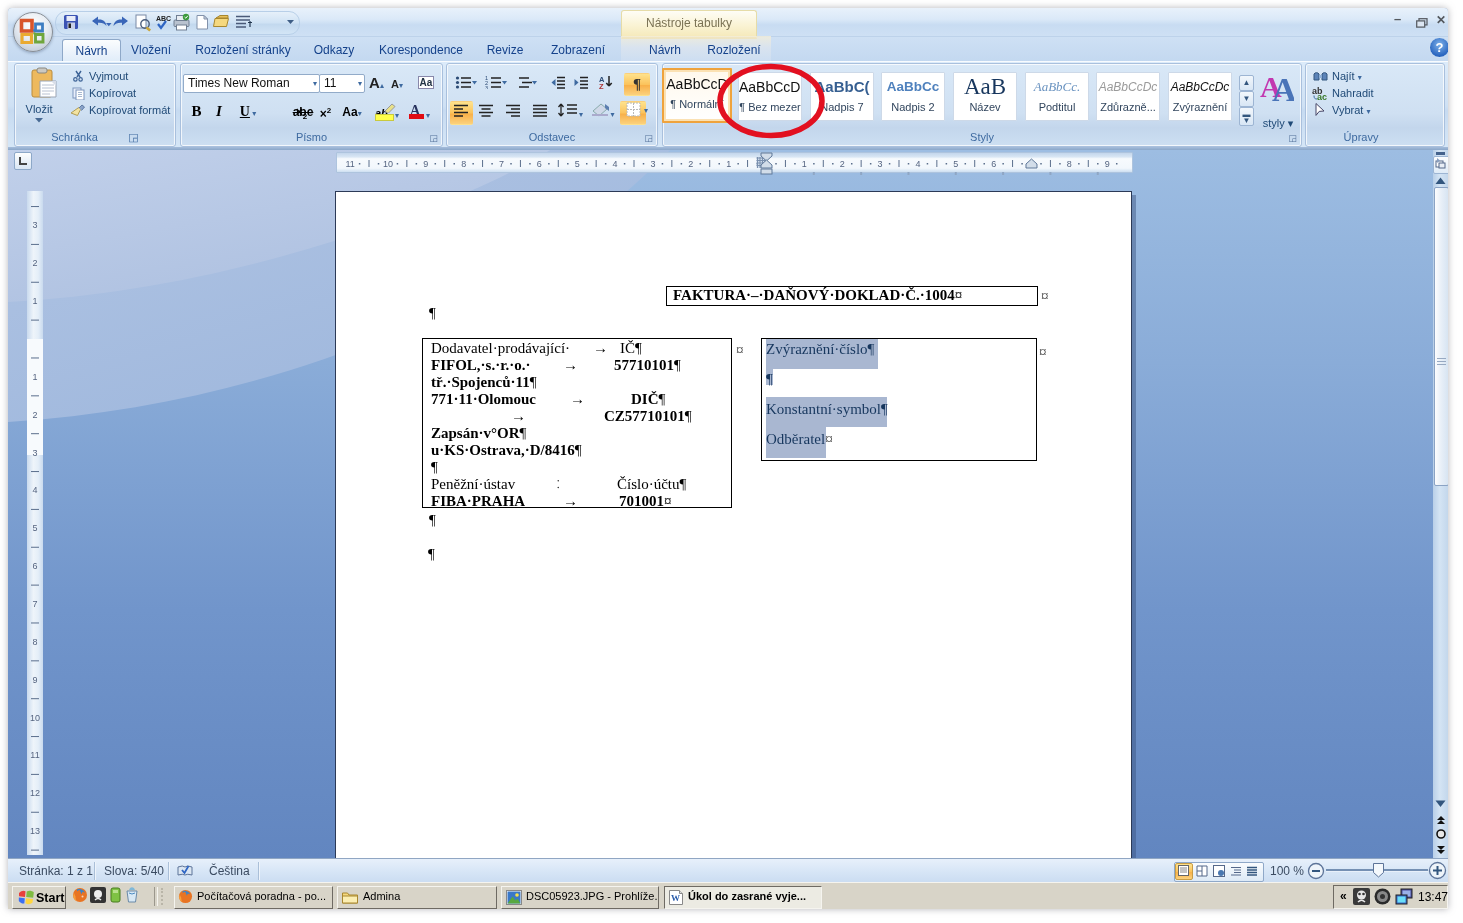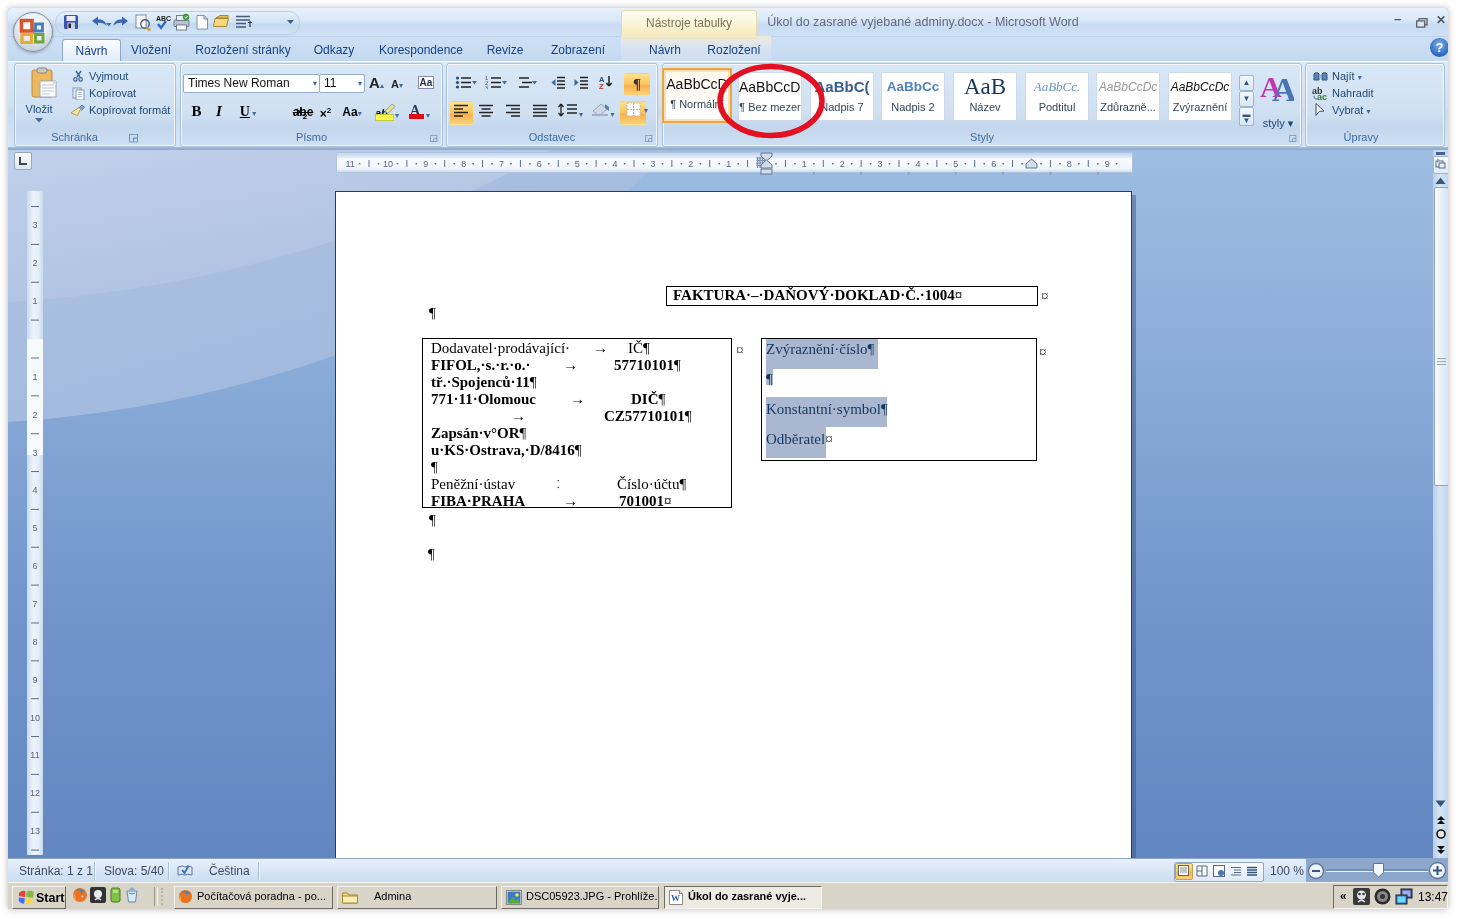--- a/index.html
+++ b/index.html
@@ -46,42 +46,41 @@
   .carr{position:absolute;right:2px;top:0;font-size:8px;color:#3e6aa0;}
   .rbtn{border:1px solid transparent;border-radius:2px;text-align:center;line-height:20px;overflow:hidden;}
   .galbtn{width:13px;height:14px;border:1px solid #9db5d3;border-radius:2px;text-align:center;
     background:linear-gradient(#f2f7fc,#d8e6f5);color:#33567e;font-size:8px;line-height:14px;}
   .tile .sample{display:block;margin-top:3px;height:22px;line-height:22px;white-space:nowrap;overflow:hidden;}
   .tile .tname{display:block;font-size:11px;color:#32465e;margin-top:3px;white-space:nowrap;overflow:hidden;}
   
   #docarea{left:0;top:142px;width:1440px;height:708px;overflow:hidden;
     background:linear-gradient(180deg,#9dbde2 0%,#8aacd8 30%,#7195cb 65%,#6286c0 100%);}
   
-  #statusbar{left:0;top:850px;width:1298px;height:24px;
+  #statusbar{left:0;top:850px;width:1440px;height:24px;
     background:linear-gradient(#e7f0fb,#d6e5f6 55%,#cadcf1);border-top:1px solid #90a6c3;
     color:#3b4b61;font-size:12px;}
   
   #taskbar{left:0;top:874px;width:1440px;height:27px;background:#d8d4c8;border-top:1px solid #f5f4ef;}
   .tbtn{position:absolute;top:3px;height:21px;background:#d8d4c8;
     border-top:1px solid #f5f4ef;border-left:1px solid #f5f4ef;border-right:1px solid #6e6a63;border-bottom:1px solid #6e6a63;
     font-size:11px;color:#000;line-height:19px;white-space:nowrap;overflow:hidden;}
   .docline{white-space:pre;line-height:16px;}
   .b{font-weight:bold;}
   .mk{color:#333;}
   .p{font-weight:normal;}
   .hl{background:#a9b7d1;}
   .nv{color:#17375e;}
   .sep{top:3px;width:1px;height:18px;background:#aabfd8;box-shadow:1px 0 0 #eef4fb;}
 </style></head>
 <body>
 <div id="screen">
   <div id="titlebar" class="ab"></div>
   <div id="tabrow" class="ab"></div>
   <div id="ctxhdr" class="ab">Nástroje tabulky</div>
-  <div id="wtitle" class="ab">Úkol do zasrané vyjebané adminy.docx - Microsoft Word</div>
   <div id="qat" class="ab">
     <svg width="243" height="22" viewBox="0 0 243 22">
 
       <rect x="8" y="3" width="14" height="14" rx="1.5" fill="#3a53b4"></rect>
       <rect x="10.5" y="4" width="9" height="5" fill="#e8ecf8"></rect>
       <rect x="11.5" y="10.5" width="7.5" height="6.5" fill="#c7cfe8"></rect>
       <rect x="12.5" y="11.5" width="2.5" height="4.5" fill="#222"></rect>
 
       <path d="M36 9 l6 -4.5 0 3 c5 -0.5 8 2 8.5 6.5 c-2 -2.5 -4.5 -3.5 -8.5 -3.2 l0 2.8 z" fill="#3a66b8"></path>
       <path d="M50 11 l5.5 0 -2.7 3.2 z" fill="#3a66b8"></path>
@@ -586,21 +585,21 @@
 
       <div class="ab" style="left:330px;top:94px;width:370px;height:18px;border:1px solid #000;"></div>
       <div class="ab docline" style="left:337px;top:95px;font-weight:bold;">FAKTURA·–·DAŇOVÝ·DOKLAD·Č.·1004<span class="mk">¤</span></div>
       <div class="ab mk" style="left:705px;top:96px;">¤</div>
       <div class="ab docline" style="left:93px;top:113px;">¶</div>
 
       <div class="ab" style="left:86px;top:146px;width:308px;height:168px;border:1px solid #000;"></div>
       <div class="ab mk" style="left:400px;top:150px;">¤</div>
       <div class="ab docline" style="left:95px;top:148px;">Dodavatel·prodávající·</div>
       <div class="ab docline" style="left:257px;top:148px;">→</div>
-        <div class="ab docline" style="left:292px;top:148px;font-family:Liberation Serif, serif;">IČ¶</div>
+        <div class="ab docline" style="left:284px;top:148px;font-family:Liberation Serif, serif;">IČ¶</div>
       <div class="ab docline b" style="left:95px;top:165px;">FIFOL,·s.·r.·o.·</div>
       <div class="ab docline" style="left:227px;top:165px;">→</div>
         <div class="ab docline b" style="left:278px;top:165px;">57710101<span class="p">¶</span></div>
       <div class="ab docline b" style="left:95px;top:182px;">tř.·Spojenců·11<span class="p">¶</span></div>
       <div class="ab docline b" style="left:95px;top:199px;">771·11·Olomouc</div>
       <div class="ab docline" style="left:234px;top:199px;">→</div>
         <div class="ab docline b" style="left:295px;top:199px;">DIČ<span class="p">¶</span></div>
       <div class="ab docline" style="left:175px;top:216px;">→</div>
         <div class="ab docline b" style="left:268px;top:216px;">CZ57710101<span class="p">¶</span></div>
       <div class="ab docline b" style="left:95px;top:233px;">Zapsán·v°OR<span class="p">¶</span></div>
@@ -751,21 +750,21 @@
           <path d="M5 2.2 a6.5 6.5 0 0 1 8 3.5 l-2.5 -1 -1 2.5 -2 -4.5 -2.5 1.5 z" fill="#3c84c8"></path>
           <path d="M2 6 a6.2 6.2 0 0 0 3 8.5 a7 7 0 0 1 -1.5 -5 z" fill="#f8a03c"></path>
         </svg>
       <span class="ab" style="left:22px;">Počítačová poradna - po...</span>
     </div>
     <div class="tbtn" style="left:329px;width:158px;">
       <svg class="ab" style="left:4px;top:4px" width="16" height="13">
           <path d="M0.5 2 l5 0 1.5 2 8.5 0 0 8 -15 0 z" fill="#f5d87e" stroke="#a8872e"></path>
           <path d="M0.5 5 h15 v7 h-15 z" fill="#fbeeb2" stroke="#a8872e"></path>
         </svg>
-      <span class="ab" style="left:36px;">Admina</span>
+      <span class="ab" style="left:25px;">Admina</span>
     </div>
     <div class="tbtn" style="left:493px;width:156px;">
       <svg class="ab" style="left:4px;top:3px" width="16" height="15">
           <rect x="0.5" y="0.5" width="15" height="14" fill="#fff" stroke="#888"></rect>
           <rect x="1.5" y="1.5" width="13" height="12" fill="#3a78c8"></rect>
           <path d="M1.5 13.5 l5 -7 3 4 2 -2 3 5 z" fill="#58a840"></path>
           <circle cx="11" cy="5" r="1.8" fill="#f8e048"></circle>
         </svg>
       <span class="ab" style="left:24px;">DSC05923.JPG - Prohlíže...</span>
     </div>

